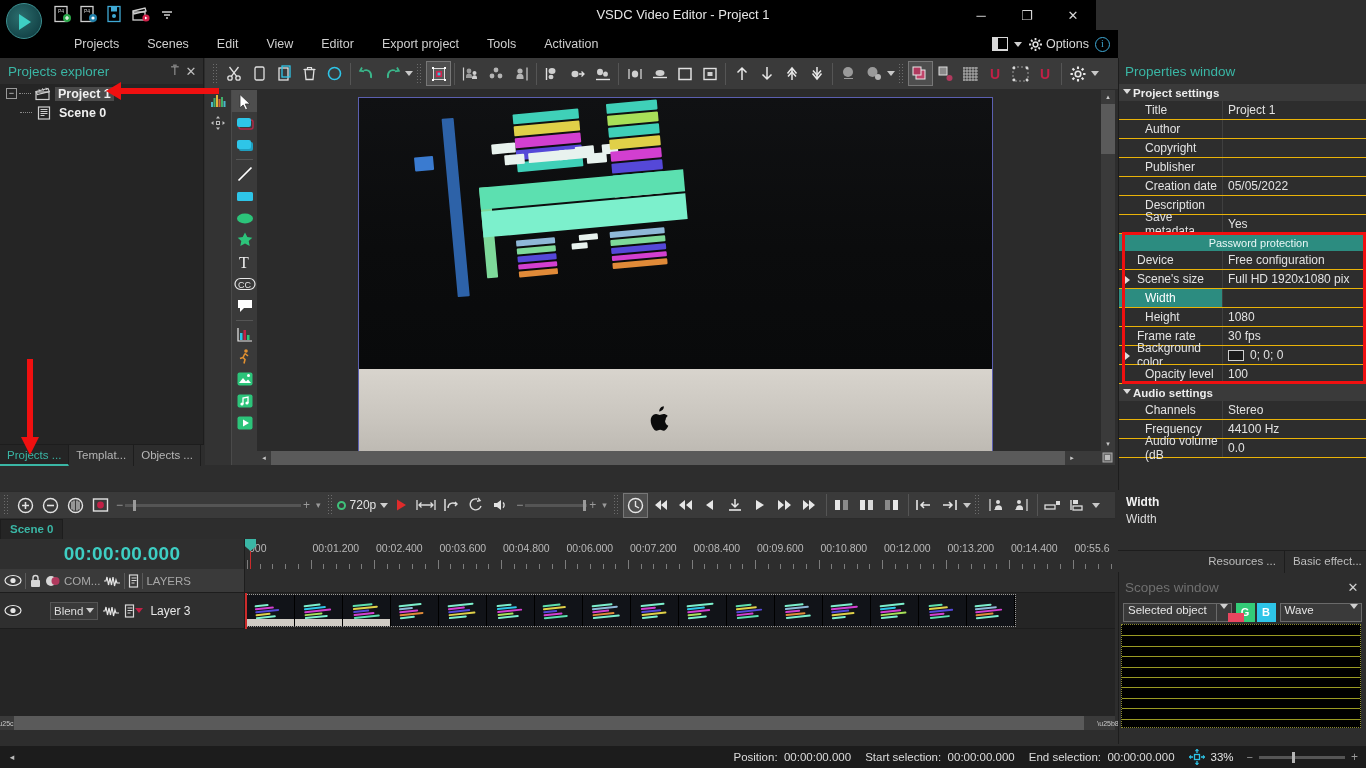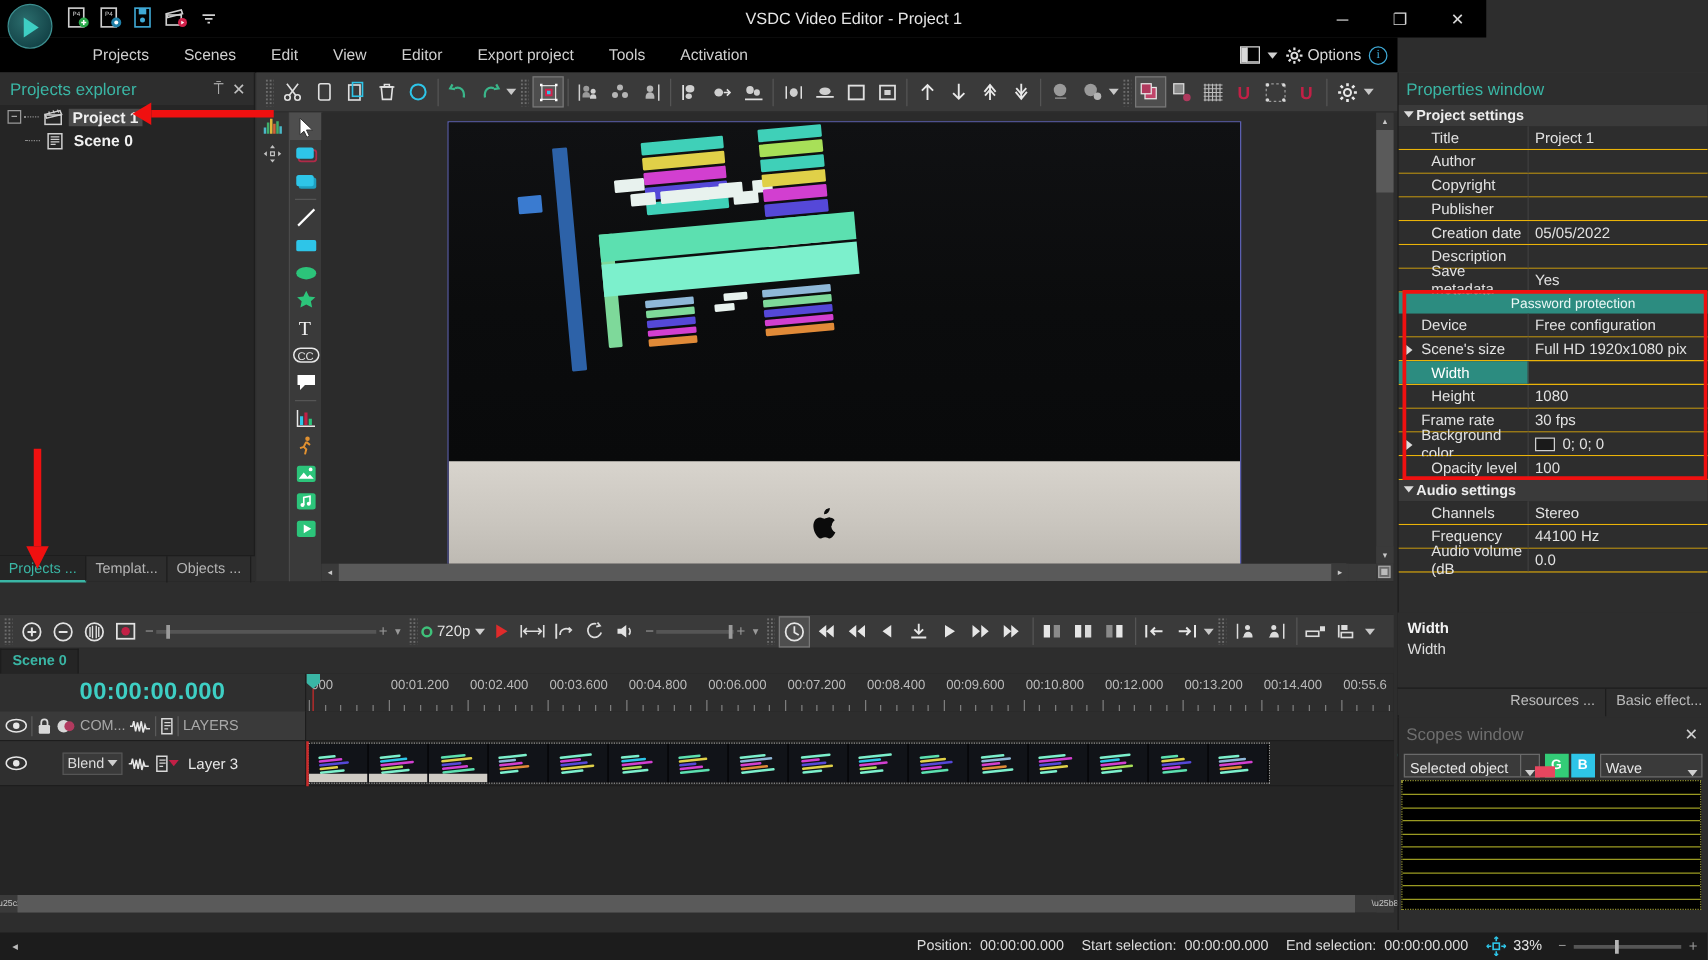--- a/index.html
+++ b/index.html
@@ -10,21 +10,21 @@
     background: #2d2d2d;
     font-family: "Liberation Sans", sans-serif;
     font-size: 12px;
     color: #d8d8d8;
     -webkit-font-smoothing: antialiased;
   }
   #app { position: relative; width: 1366px; height: 768px; }
 
   
   .titlebar {
-    position: absolute; left: 0; top: 0; width: 1189px; height: 30px;
+    position: absolute; left: 0; top: 0; width: 1096px; height: 30px;
     background: #000000;
   }
   .logo {
     position: absolute; left: 6px; top: 3px; width: 36px; height: 36px;
     border-radius: 50%;
     background: radial-gradient(circle at 40% 38%, #2b6d6d 0%, #15464a 70%, #0c2e30 100%);
     border: 1px solid #3c8f90;
     z-index: 40;
   }
   .logo:after {
@@ -314,21 +314,21 @@
   .pw-tab.active { color:#3ab6a5; border-bottom:2px solid #3ab6a5;margin-top:32px; }
 
   .scopes {
     position: absolute; left: 1118px; top: 574px; width: 248px; height: 170px;
     background: #2d2d2d; border-left:1px solid #1d1d1d;
   }
   .sc-title { height:26px; display:flex; align-items:center; padding:0 5px 0 6px; }
   .sc-title .tt { flex:1; color:#6f6f6f; font-size:13.5px; }
   .sc-bar { height: 24px; display:flex; align-items:center; gap:4px; padding: 0 4px; }
   .sel-box {
-    display:flex; align-items:flex-end; background:#3a3a3a; border:1px solid #6a6a6a; height:19px;
+    display:flex; align-items:flex-start; background:#3a3a3a; border:1px solid #6a6a6a; height:19px;
     cursor:pointer;
   }
   .sel-box span { font-size:11.5px; color:#e6e6e6; padding: 0 4px; }
   .sel-box .dv { width:1px;height:17px;background:#6a6a6a; }
   .sel-box .ar { width:14px;display:flex;align-items:center;justify-content:center; }
   .sq { width:19px;height:19px;display:flex;align-items:center;justify-content:center;
     font-weight:bold;font-size:11px;color:#fff;cursor:pointer; }
   .scope-canvas { position:absolute; left:2px; top:50px; width: 240px; height: 104px; background:#000;
     border:1px dotted #8a8a30; }
   .scope-canvas .gl { position:absolute; left:0; width:100%; height:1px; background:#9a9a22; }

